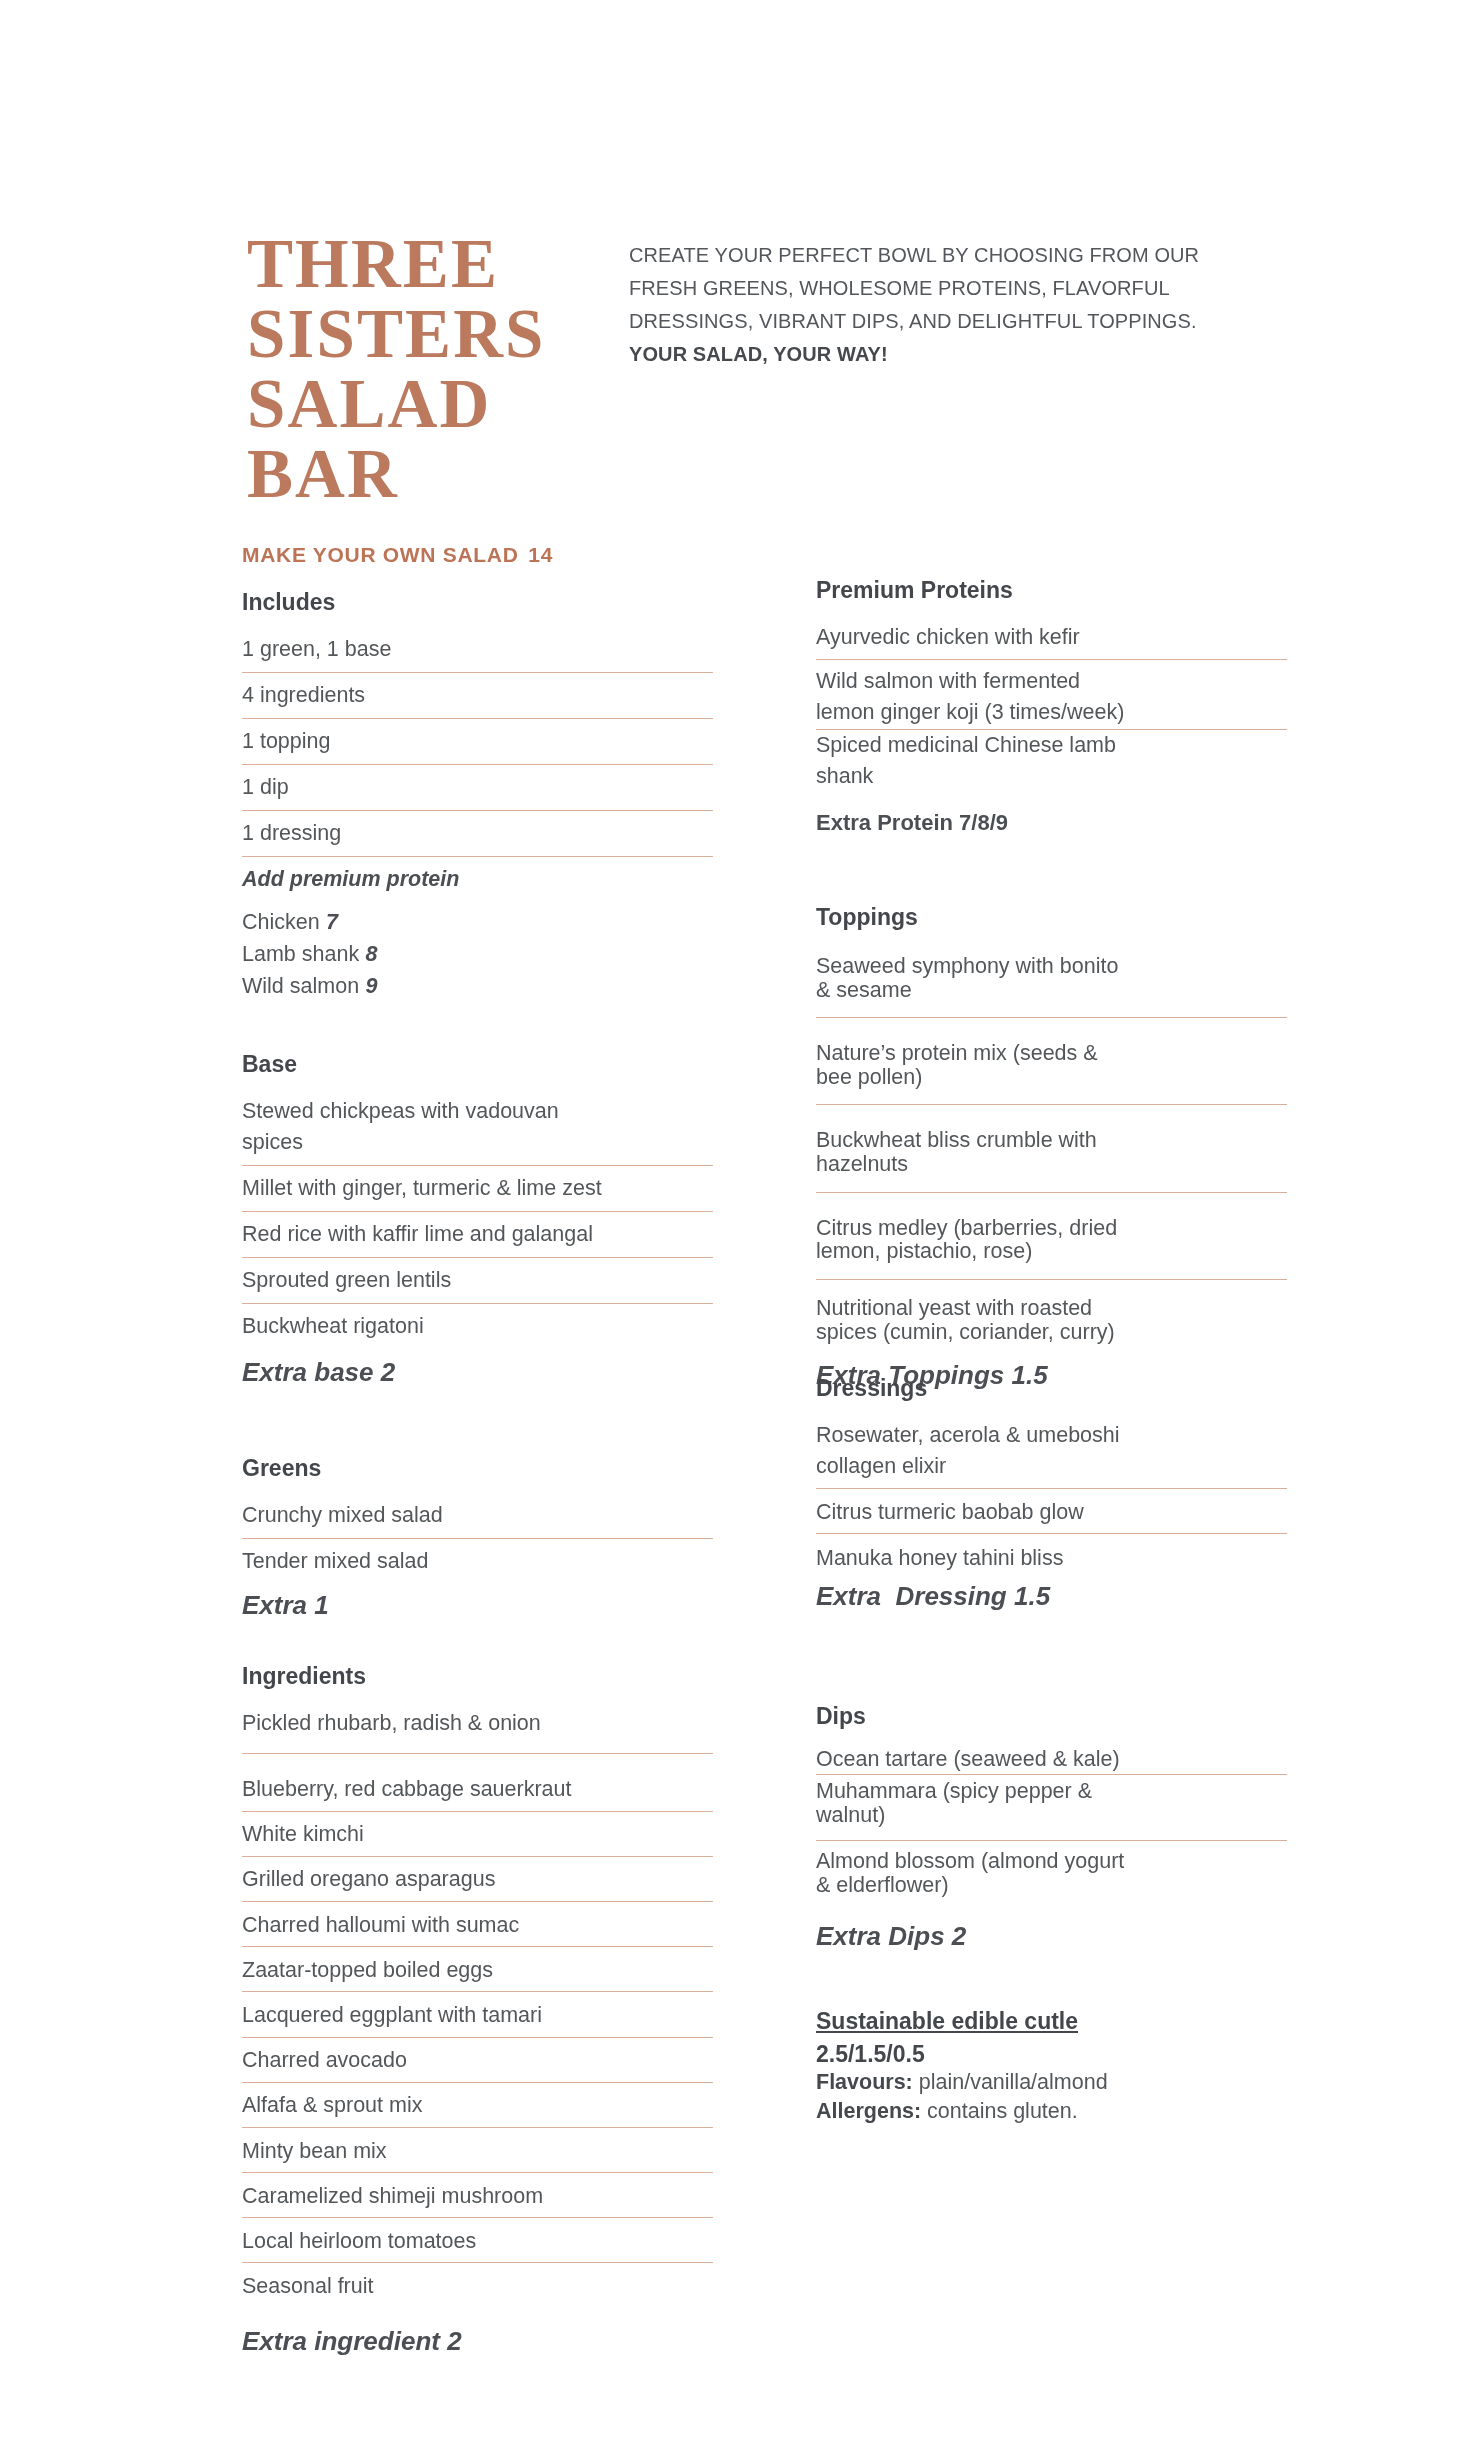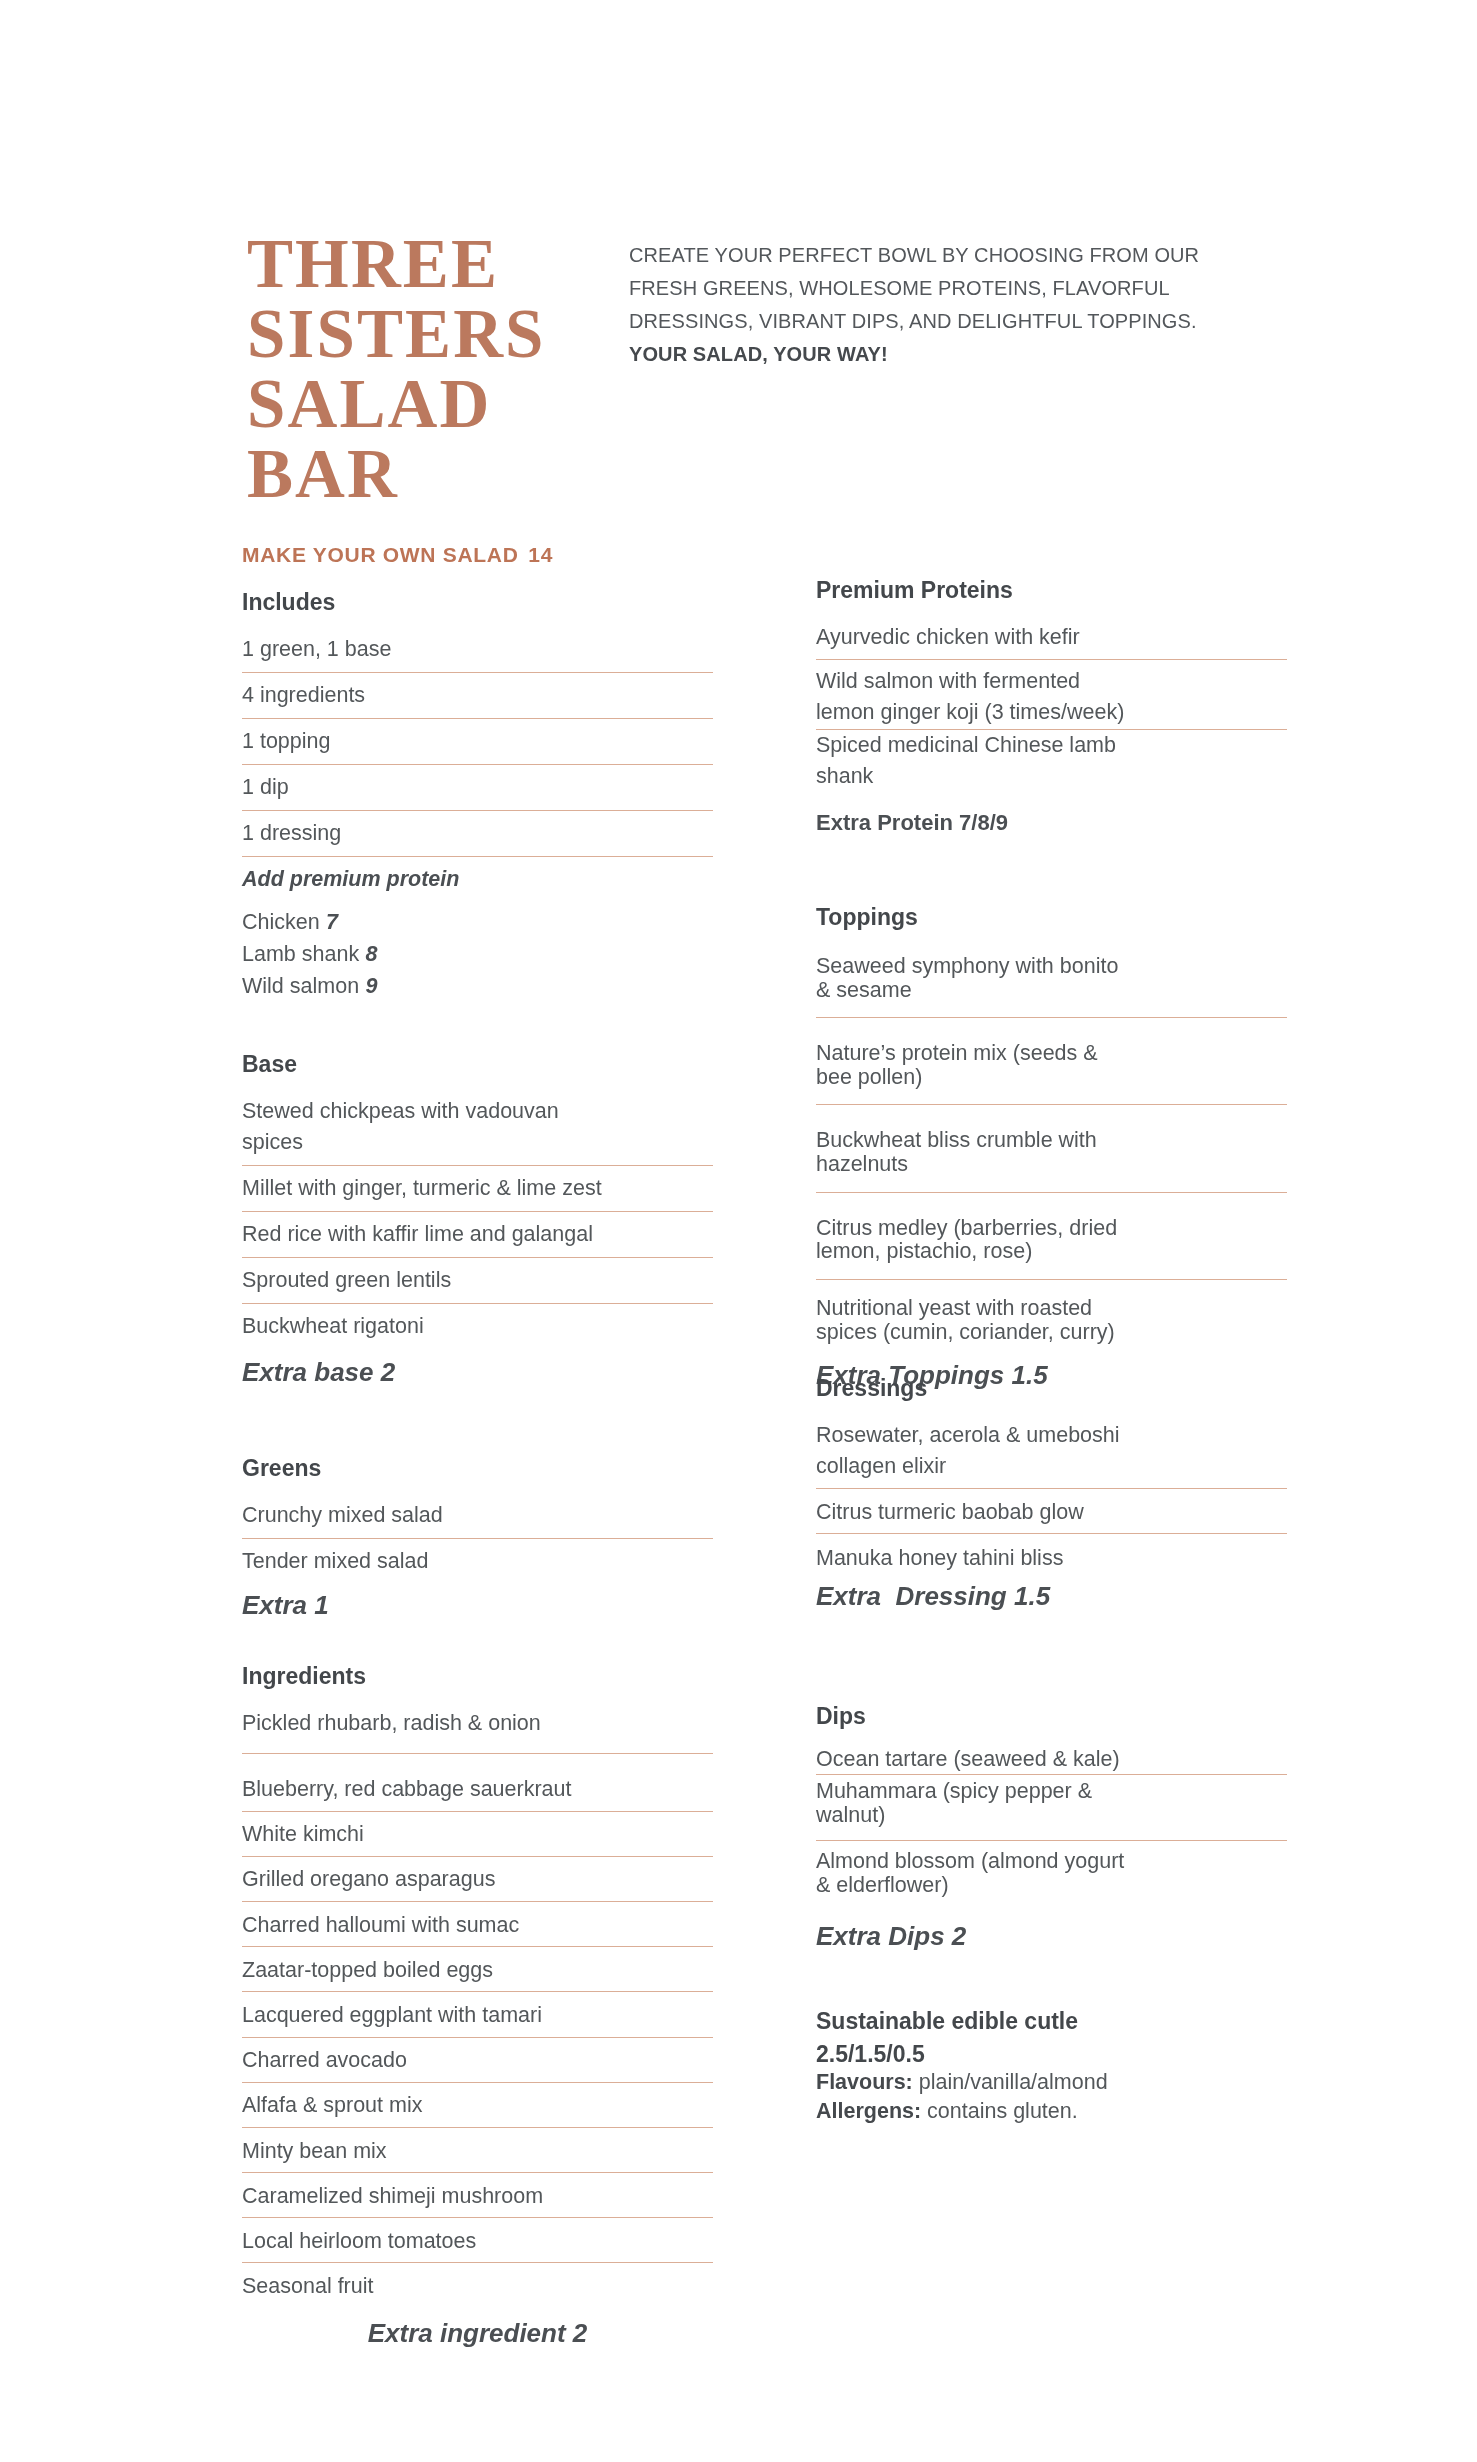--- a/index.html
+++ b/index.html
@@ -54,32 +54,32 @@
   .sec-toppings li.gap-lg{margin-bottom:17.4px;}
   .sec-dressings .item{line-height:31px;}
   .sec-dressings .ruled{padding-bottom:5.6px;margin-bottom:8.3px;}
   .sec-dips li.tight{padding-bottom:2.1px;margin-bottom:5.6px;}
   .sec-dips li.wide{padding-bottom:12.5px;margin-bottom:9px;}
   
   .extra{font-size:26px;line-height:31px;font-weight:700;font-style:italic;color:#4b4f53;white-space:pre-wrap;}
   .extra.upright{font-style:normal;font-size:22px;}
   .sec-base .extra{margin-top:14.6px;}
   .sec-greens .extra{margin-top:13.2px;}
-  .sec-ingredients .extra{margin-top:16px;text-align:center;}
+  .sec-ingredients .extra{margin-top:24px;}
   .sec-premium .extra{margin-top:14.6px;}
   .sec-toppings .extra{margin-top:15.3px;}
   .sec-dressings .extra{margin-top:7px;}
   .sec-dips .extra{margin-top:24px;}
   
   .add-label{font-size:21.5px;line-height:31px;font-weight:700;font-style:italic;color:#4b4f53;}
   ul.opts{list-style:none;margin:11px 0 0 0;padding:0;}
   .opt{font-size:21.5px;line-height:32px;color:#53575a;}
   .opt .price{font-weight:700;font-style:italic;color:#4b4f53;margin-left:6.3px;}
   
-  .cut-h{font-size:23px;font-weight:700;color:#43474b;line-height:28px;}
+  .cut-h{font-size:23px;font-weight:700;color:#43474b;line-height:28px;text-decoration:underline;}
   .cut-price{font-size:23px;font-weight:700;color:#43474b;line-height:28px;margin-top:4.9px;}
   .cut-line{font-size:21.5px;line-height:29px;color:#53575a;margin-top:0;}
   .cut-line:first-of-type{margin-top:4.2px;}
   .cut-line .lab{font-weight:700;color:#45494d;}
 </style>
 </head>
 <body>
 
 <div class="page">
 

